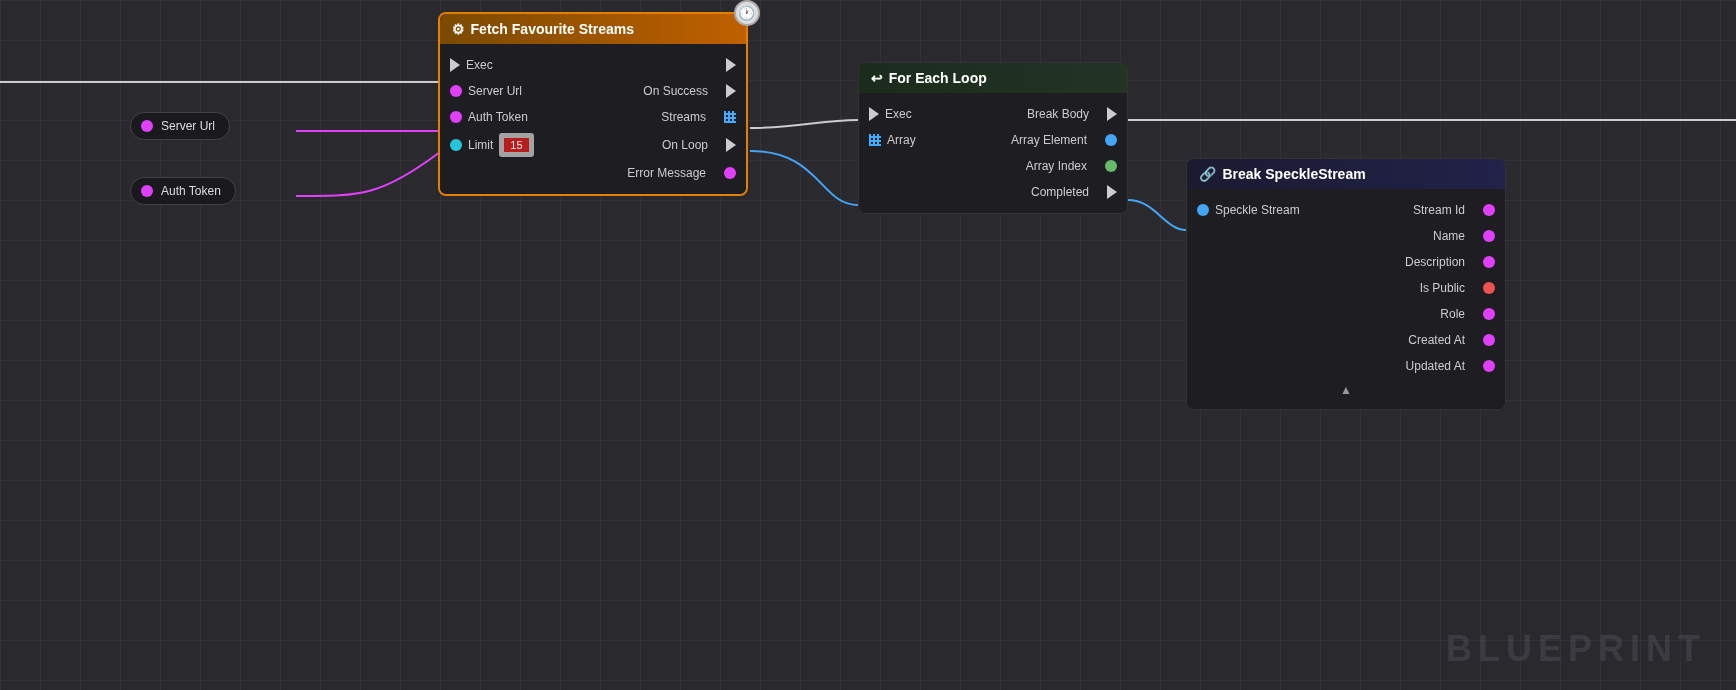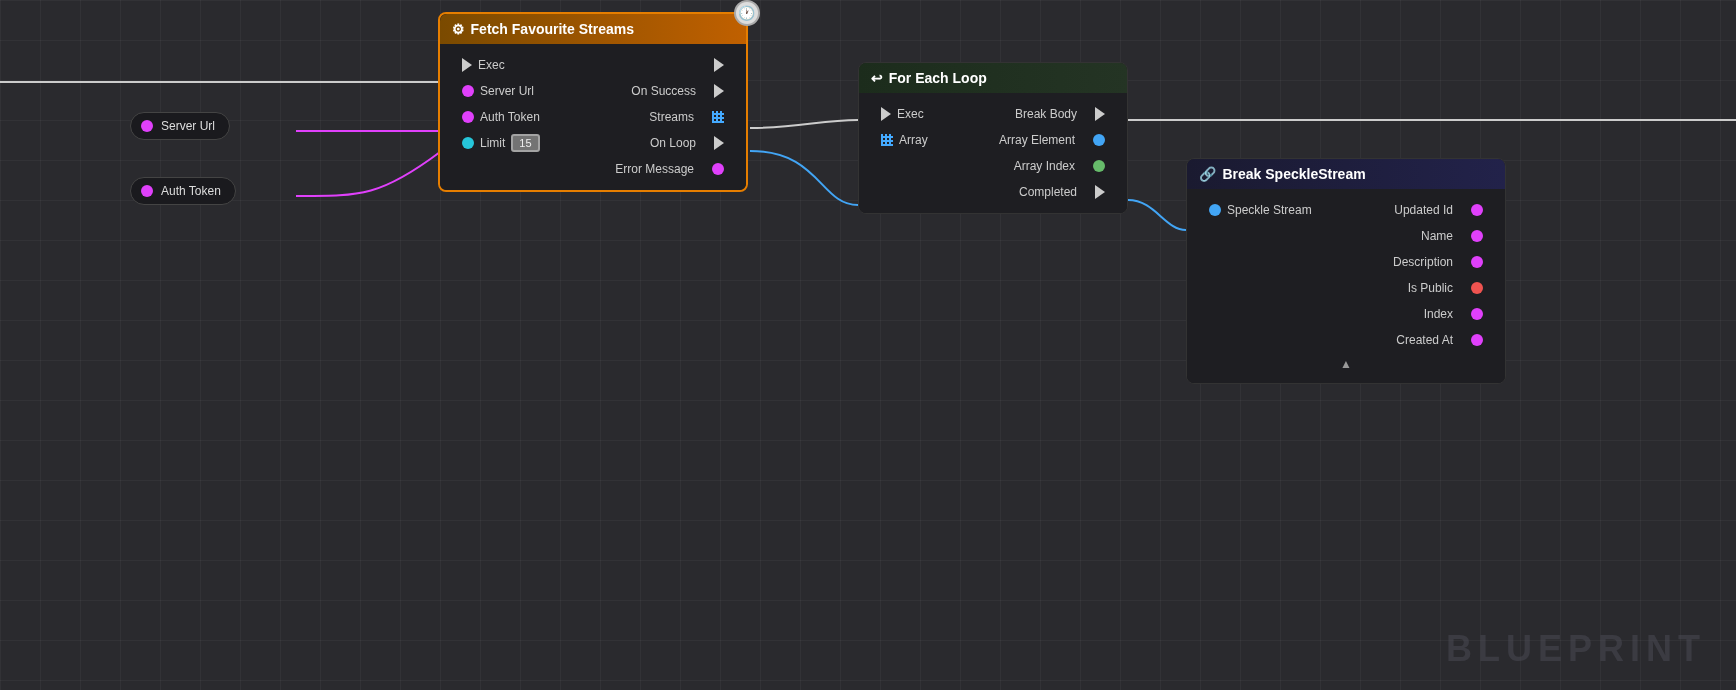--- a/index.html
+++ b/index.html
@@ -60,21 +60,21 @@
     .node-body {
       background: #1e1e22;
       border-radius: 0 0 7px 7px;
       padding: 8px 0;
     }
 
     
     .pin-row {
       display: flex;
       justify-content: space-between;
-      padding: 3px 22px;
+      padding: 3px 10px;
       min-height: 26px;
       font-size: 12px;
       color: #ccc;
       gap: 10px;
     }
 
     .pin-left { display: flex; align-items: center; gap: 6px; }
     .pin-right { display: flex; align-items: center; gap: 18px; justify-content: flex-end; }
 
     
@@ -111,22 +111,22 @@
     }
 
     .pin-pink { background: #e040fb; }
     .pin-teal { background: #26c6da; }
     .pin-green { background: #66bb6a; }
     .pin-blue { background: #42a5f5; }
     .pin-red { background: #ef5350; }
 
     
     .pin-value-box {
-      background: #737373;
-      border: 2px solid #a3a3a3;
+      background: #b91c1c;
+      border: 5px solid #a3a3a3;
       border-radius: 3px;
       padding: 1px 6px;
       font-size: 11px;
       color: #eee;
       min-width: 28px;
       text-align: center;
     }
 
     
     .var-node {
@@ -370,21 +370,21 @@
     <span class="node-title-text">Break SpeckleStream</span>
   </div>
   <div class="node-body">
 
     <div class="pin-row">
       <div class="pin-left">
         <span class="pin-circle pin-blue"></span>
         <span>Speckle Stream</span>
       </div>
       <div class="pin-right">
-        <span>Updated Id</span>
+        <span>Stream Id</span>
         <span class="pin-circle pin-pink"></span>
       </div>
     </div>
 
     <div class="pin-row">
       <div class="pin-left"></div>
       <div class="pin-right">
         <span>Name</span>
         <span class="pin-circle pin-pink"></span>
       </div>
@@ -402,32 +402,39 @@
       <div class="pin-left"></div>
       <div class="pin-right">
         <span>Is Public</span>
         <span class="pin-circle pin-red"></span>
       </div>
     </div>
 
     <div class="pin-row">
       <div class="pin-left"></div>
       <div class="pin-right">
-        <span>Index</span>
+        <span>Role</span>
         <span class="pin-circle pin-pink"></span>
       </div>
     </div>
 
     <div class="pin-row">
       <div class="pin-left"></div>
       <div class="pin-right">
         <span>Created At</span>
         <span class="pin-circle pin-pink"></span>
       </div>
     </div>
 
+    <div class="pin-row">
+      <div class="pin-left"></div>
+      <div class="pin-right">
+        <span>Updated At</span>
+        <span class="pin-circle pin-pink"></span>
+      </div>
+    </div>
 
 
     <div class="scroll-arrow">▲</div>
   </div>
 </div>
 
 <div class="blueprint-watermark">BLUEPRINT</div>
 
 </body></html>

